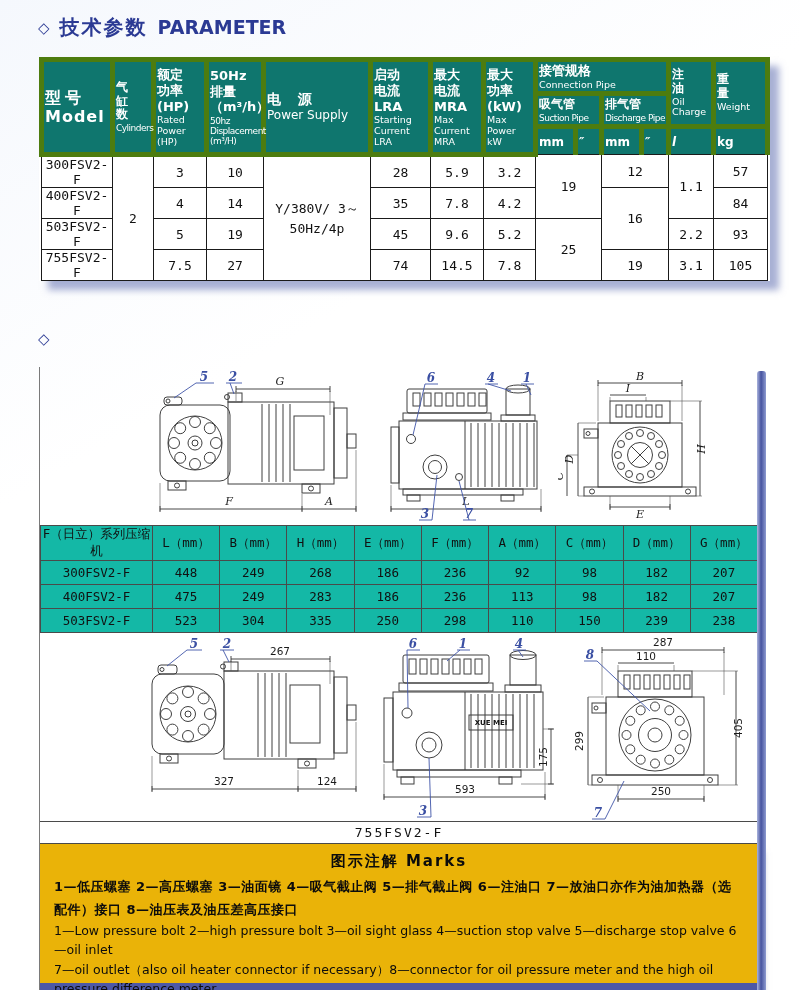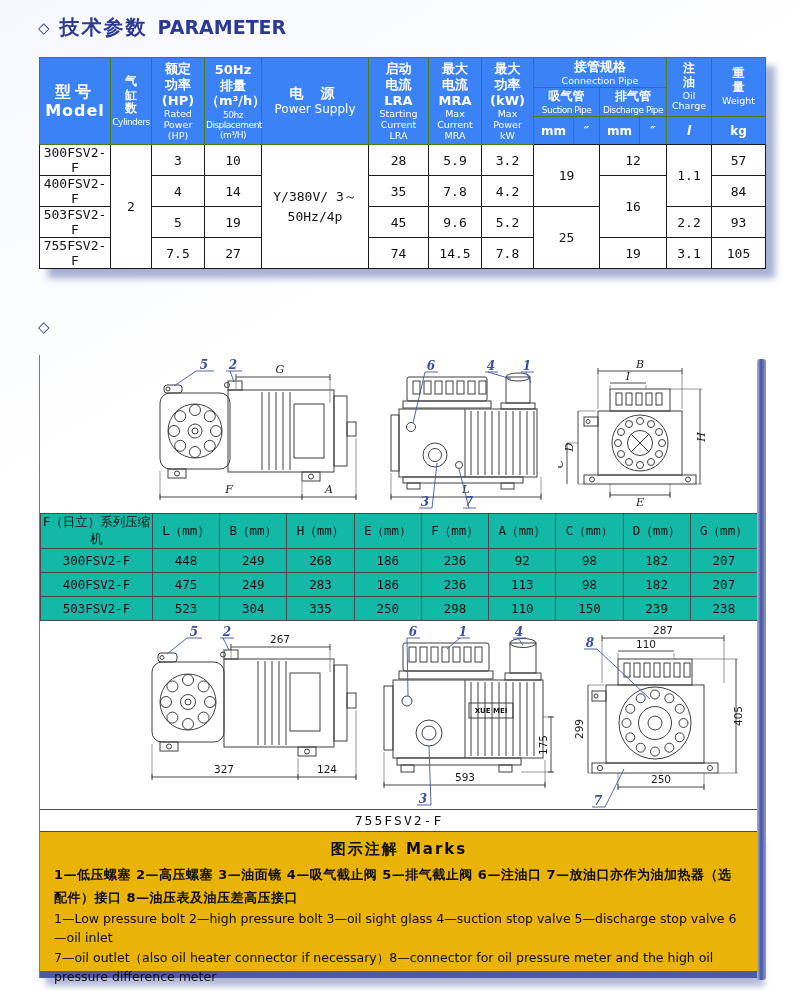--- a/index.html
+++ b/index.html
@@ -10,21 +10,21 @@
   .sec-title{display:flex;align-items:baseline;gap:10px;color:#2b3a94;margin-left:38px}
   .sec-title .diamond{font-size:15px;transform:translateY(-1px)}
   .sec-title .zh{font-size:20px;font-weight:bold;letter-spacing:2px}
   .sec-title .en{font-size:19px;font-weight:bold}
   #title1{margin-top:14px}
   #title2{margin-top:50px}
 
   
   table.param{border-collapse:collapse;table-layout:fixed;width:726px;margin:16px 0 0 39px;
     box-shadow:9px 9px 7px rgba(96,112,176,.55);border:1px solid #22307a;background:#fff}
-  table.param th{background:#3b82f6;color:#fff;border:1px solid #4d7c0f;text-align:center;vertical-align:middle;padding:1px;font-weight:bold}
+  table.param th{background:#0f766e;color:#fff;border:5px solid #4d7c0f;text-align:left;vertical-align:middle;padding:1px;font-weight:bold}
   table.param tr.hr3 th{border-bottom:1px solid #1a1a1a}
   .hz{white-space:pre-line;line-height:1.22;font-size:13px}
   .he{white-space:pre-line;line-height:1.12;font-size:9.5px;font-weight:normal;margin-top:1px}
   .hz.big{font-size:16px;letter-spacing:4px}
   .he.big{font-size:16px;font-weight:bold;letter-spacing:1px}
   .hz.mid{font-size:14px;letter-spacing:6px}
   .he.mid{font-size:12px}
   .hz.stack{font-size:12px;line-height:1.15;letter-spacing:0}
   .he.tiny{font-size:9px;letter-spacing:-0.5px}
   .unit{font-size:12px}

